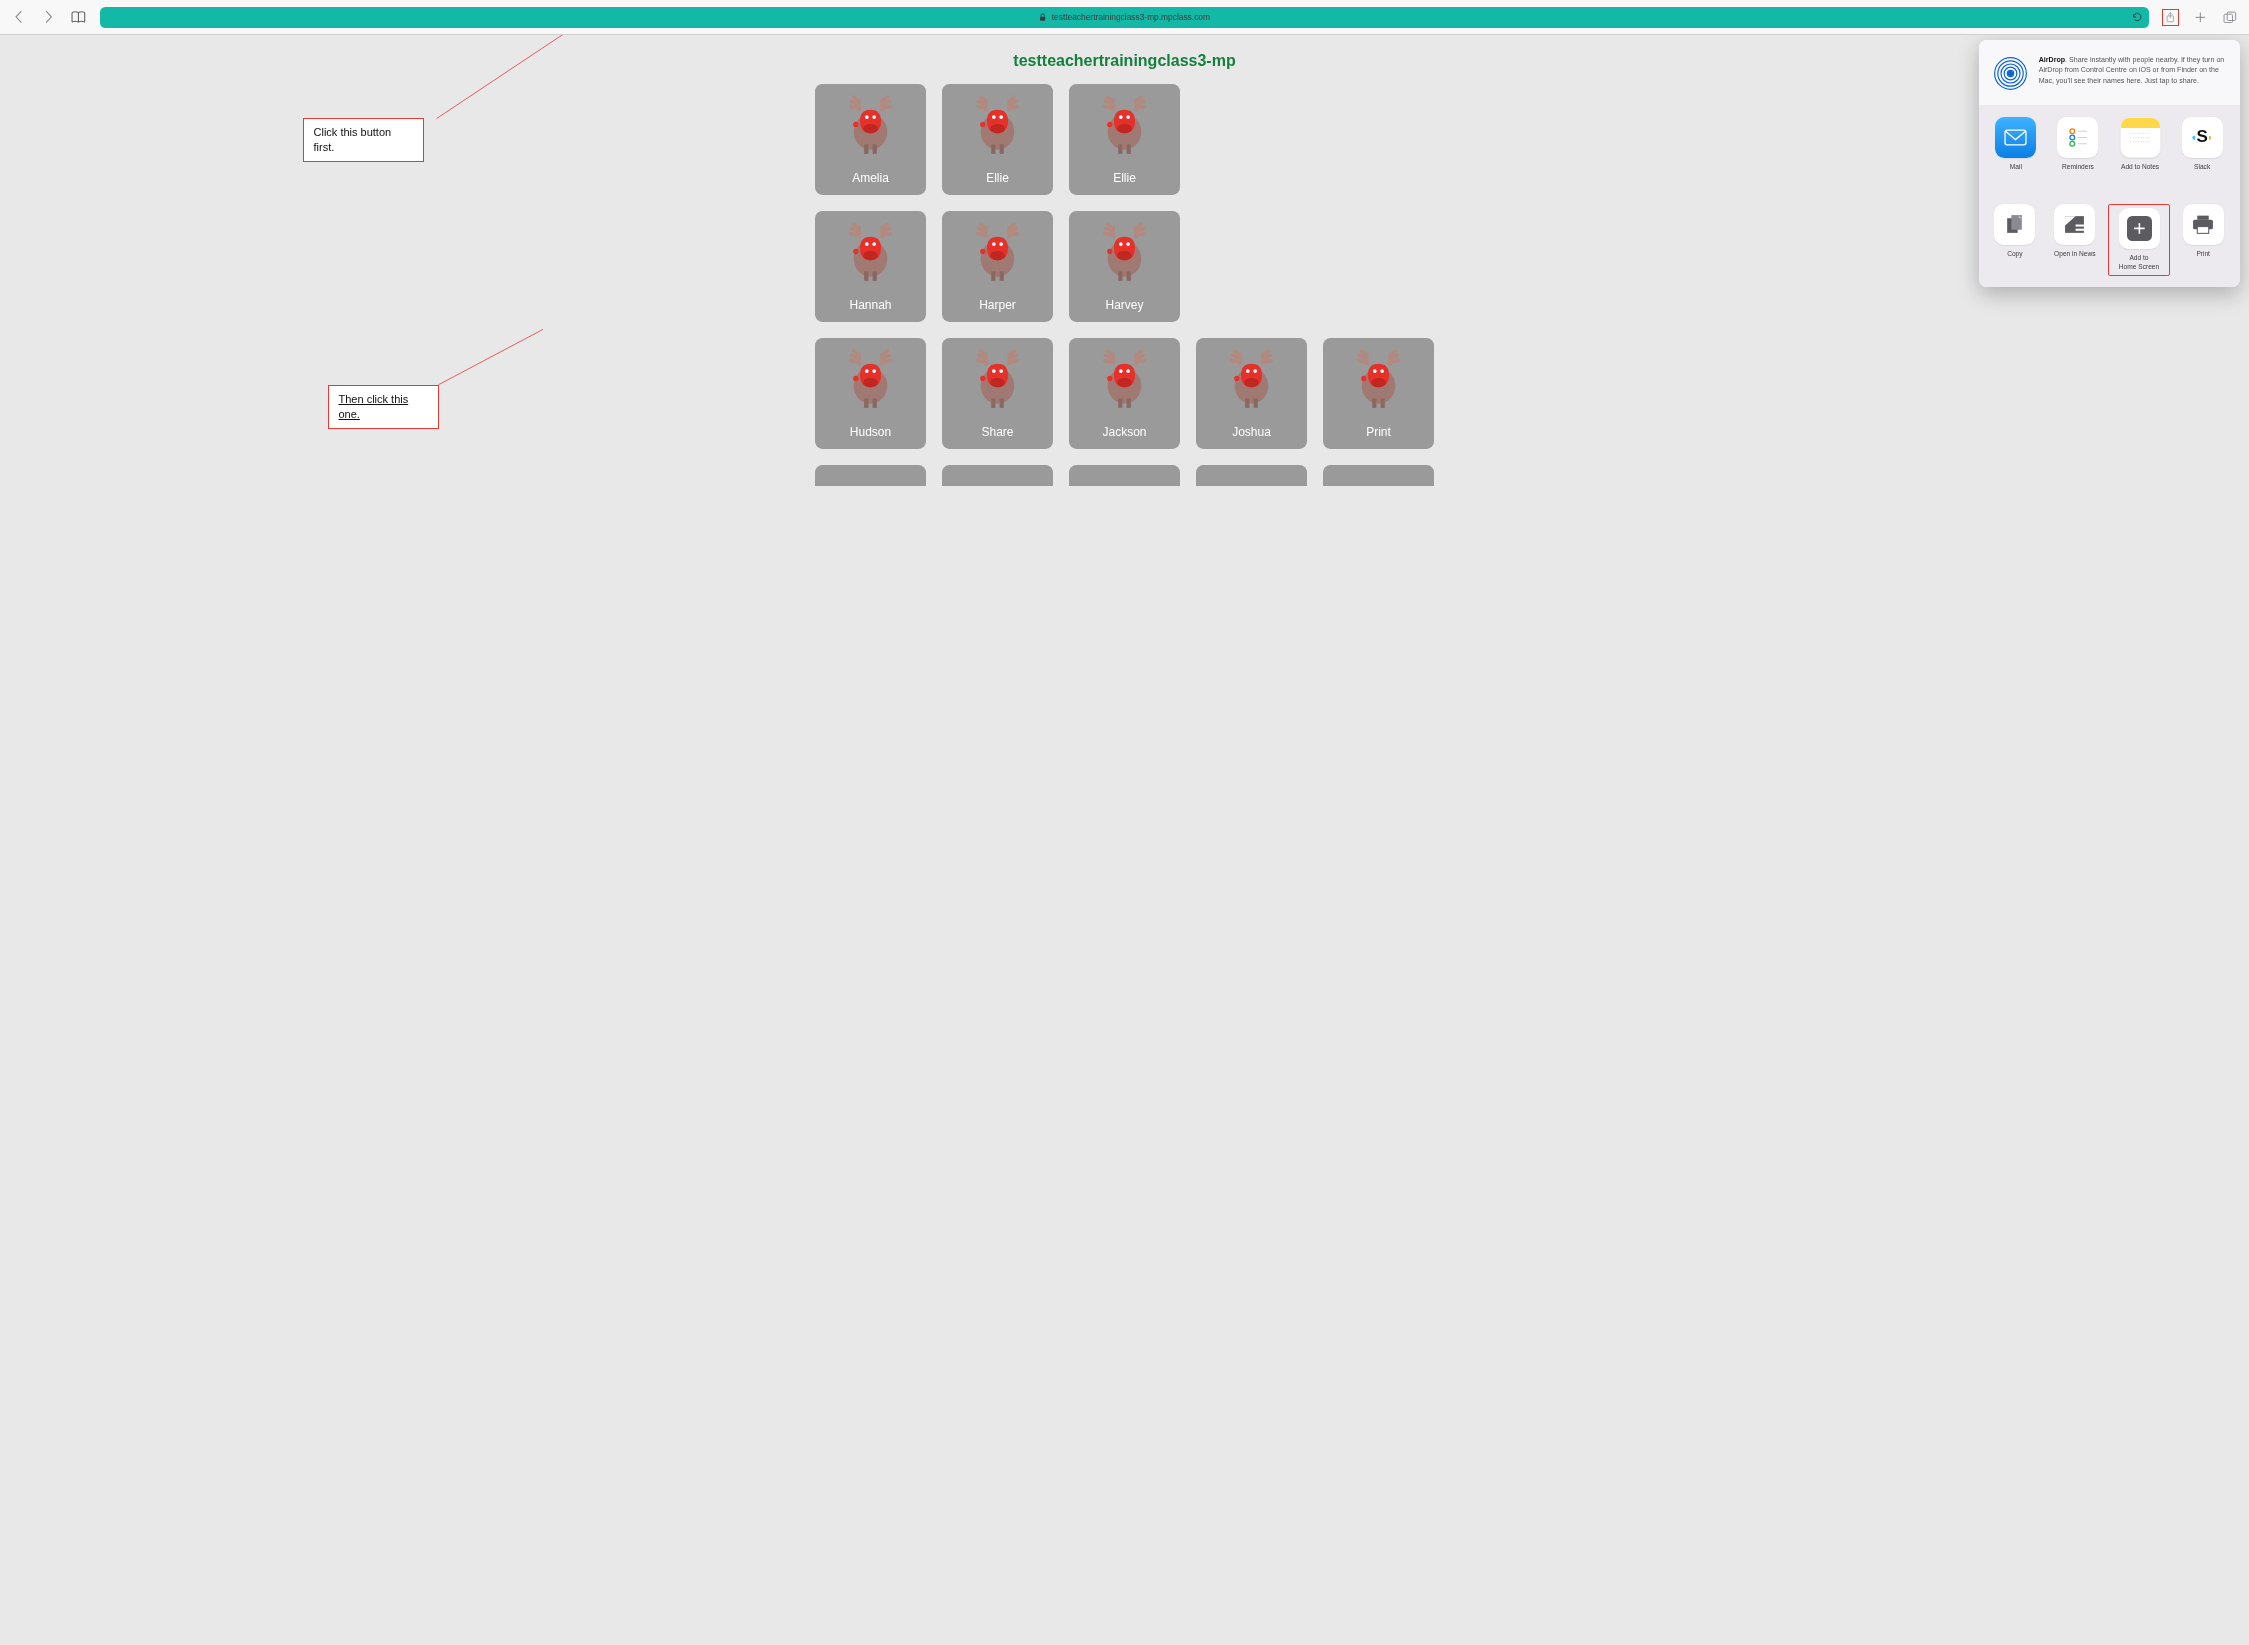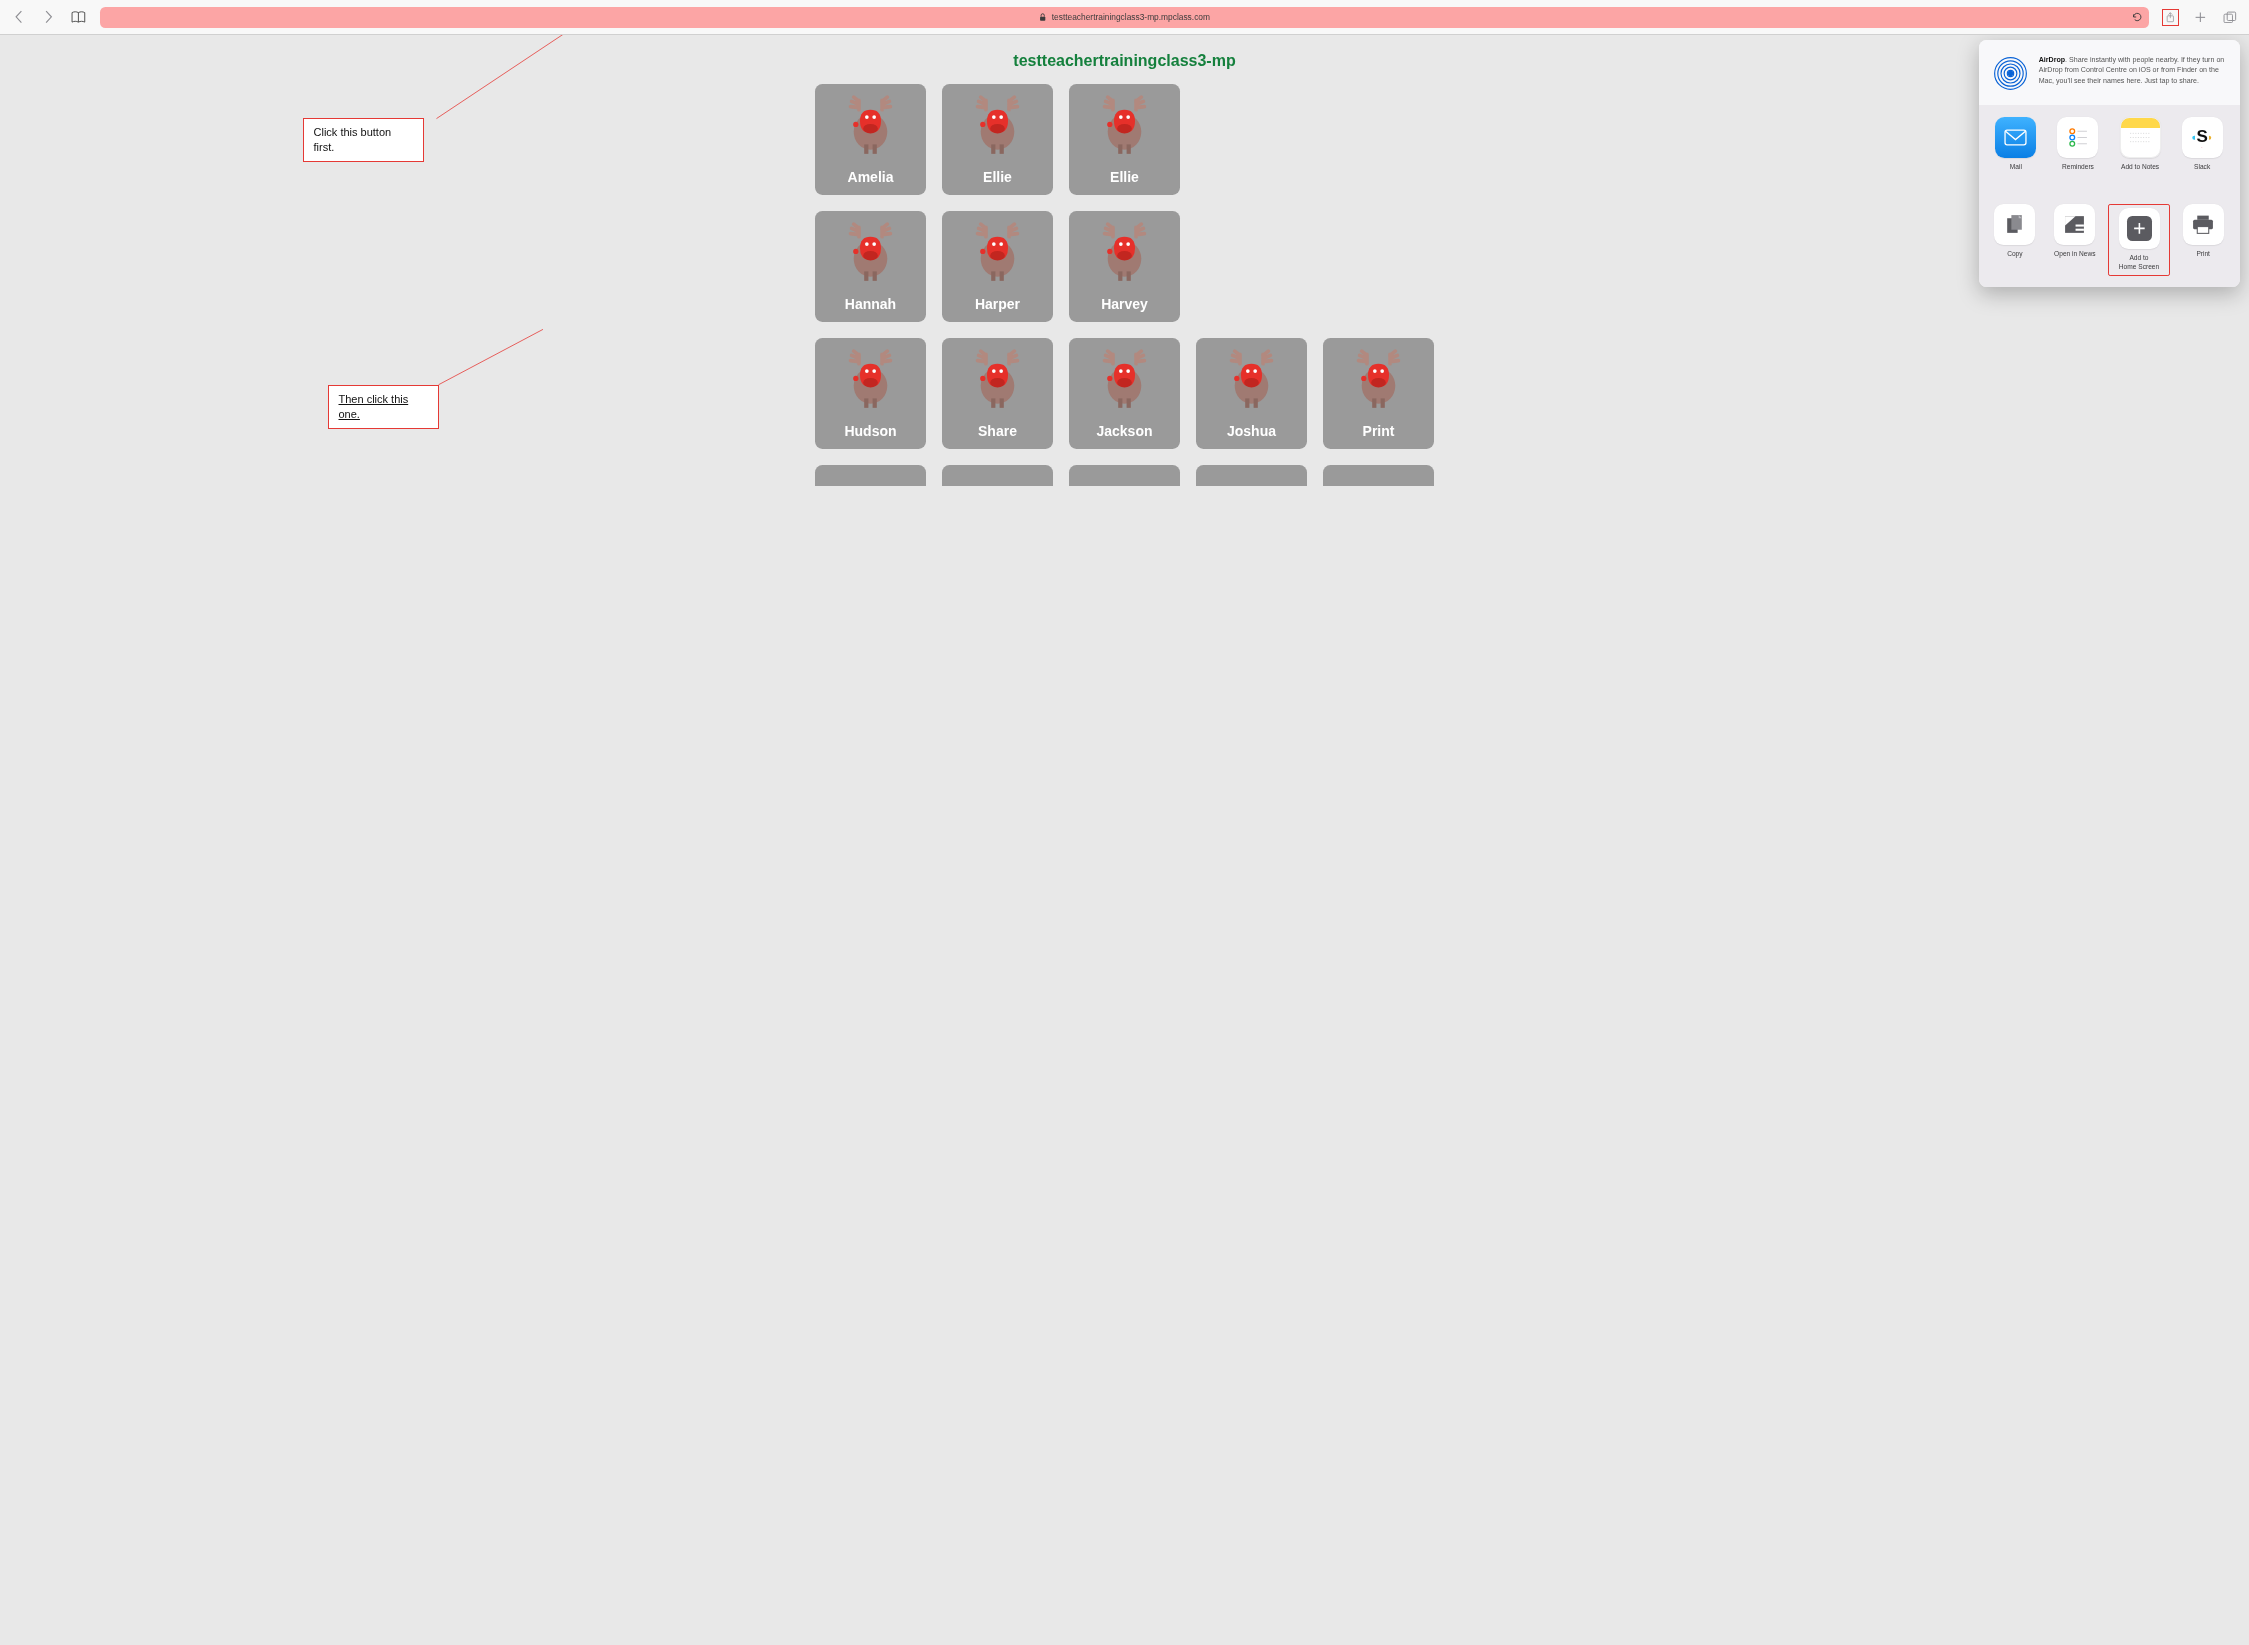--- a/index.html
+++ b/index.html
@@ -22,21 +22,21 @@
   }
   .tb-btn {
     width: 17px; height: 17px;
     display: flex; align-items: center; justify-content: center;
     color: #8e8e93;
   }
   .tb-btn.dark { color: #4a4a4a; }
   .url-bar {
     flex: 1;
     height: 21px;
-    background: #fca5a5;
+    background: #14b8a6;
     border-radius: 5.3px;
     display: flex;
     align-items: center;
     justify-content: center;
     gap: 5.3px;
     position: relative;
     padding: 0 25px;
   }
   .url-text {
     color: #3c3c3c;
@@ -86,22 +86,21 @@
     position: relative;
   }
   .card .avatar {
     position: absolute;
     top: 10.5px;
     width: 63px; height: 63px;
     display: flex; align-items: center; justify-content: center;
   }
   .card .name {
     color: #fff;
-    font-size: 14px;
-    font-weight: bold;
+    font-size: 12px;
   }
   
   .card.partial { height: 21px; border-radius: 7.4px 7.4px 0 0; }
 
   
   .popover {
     position: absolute;
     top: 5.3px;
     right: 9.5px;
     width: 261px;

